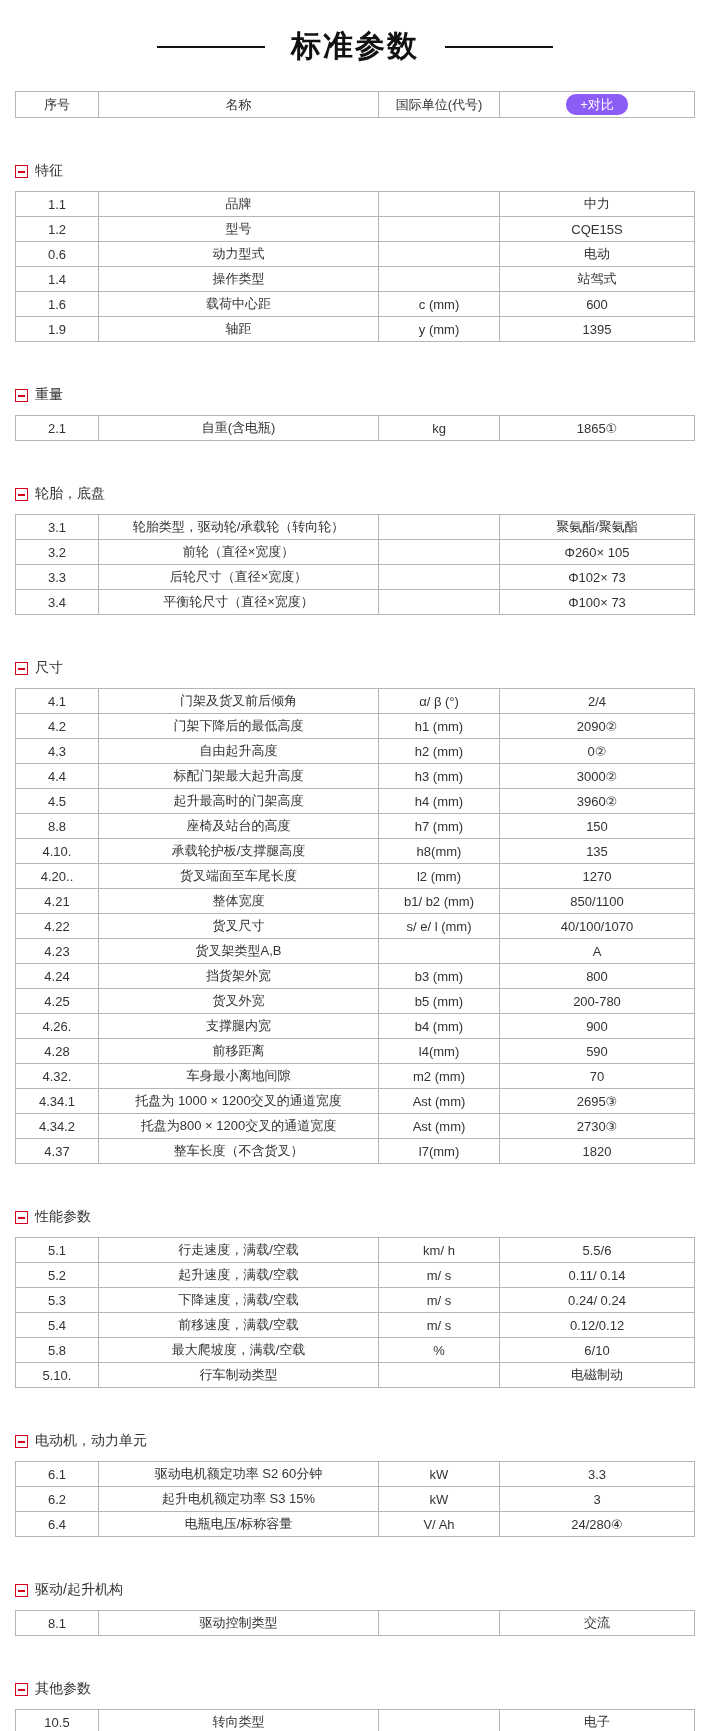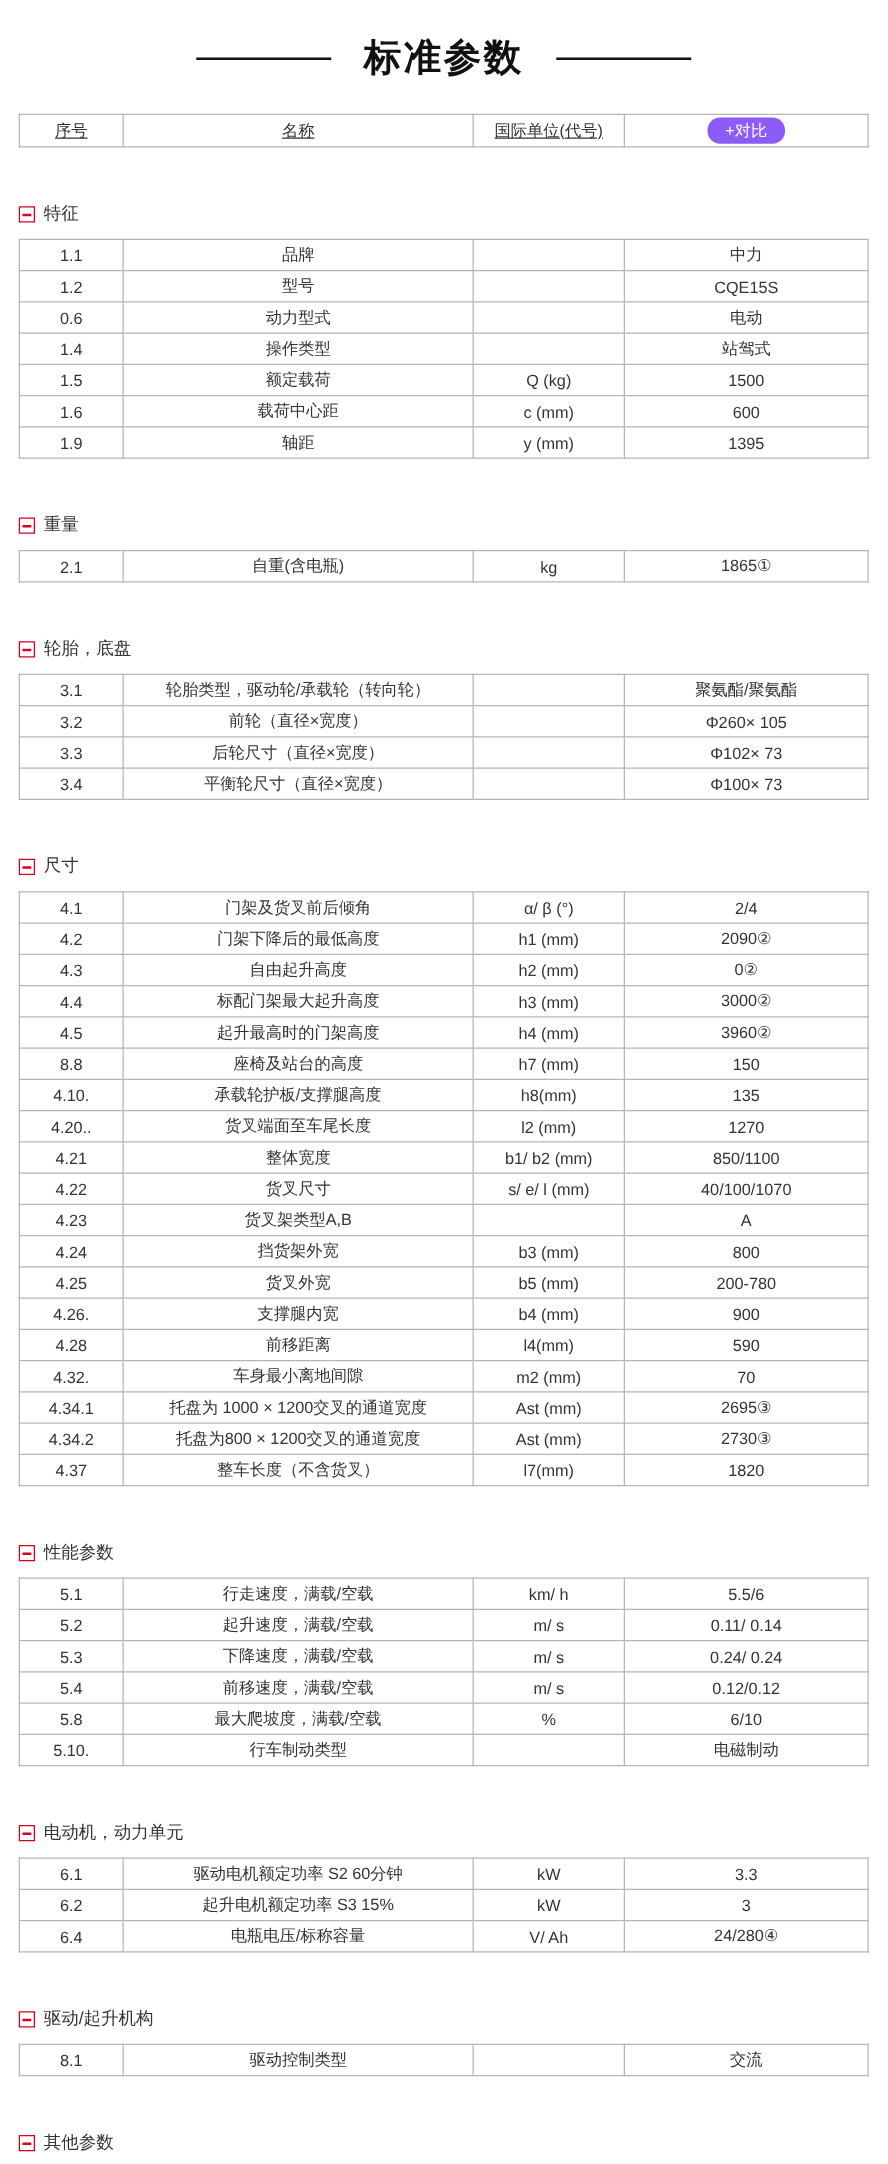--- a/index.html
+++ b/index.html
@@ -47,21 +47,21 @@
     color: #333333;
     overflow: hidden;
     white-space: nowrap;
   }
   td.col-no    { width: 83px;  }
   td.col-name  { width: 280px; }
   td.col-unit  { width: 121px; }
   td.col-value { width: auto;  }
 
   .header-table { margin-bottom: 4px; }
-  .header-table td { height: 28px; text-decoration: underline; }
+  .header-table td { height: 28px; }
 
   .compare-btn {
     background: #8b5cf6;
     color: #ffffff;
     border: none;
     border-radius: 10px;
     font-size: 13px;
     line-height: 1;
     padding: 4px 14px;
     cursor: pointer;
@@ -161,26 +161,20 @@
     <td class="col-value">电动</td>
   </tr>
 
   <tr>
     <td class="col-no">1.4</td>
     <td class="col-name">操作类型</td>
     <td class="col-unit"></td>
     <td class="col-value">站驾式</td>
   </tr>
 
-  <tr>
-    <td class="col-no">1.5</td>
-    <td class="col-name">额定载荷</td>
-    <td class="col-unit">Q (kg)</td>
-    <td class="col-value">1500</td>
-  </tr>
 
   <tr>
     <td class="col-no">1.6</td>
     <td class="col-name">载荷中心距</td>
     <td class="col-unit">c (mm)</td>
     <td class="col-value">600</td>
   </tr>
 
   <tr>
     <td class="col-no">1.9</td>

